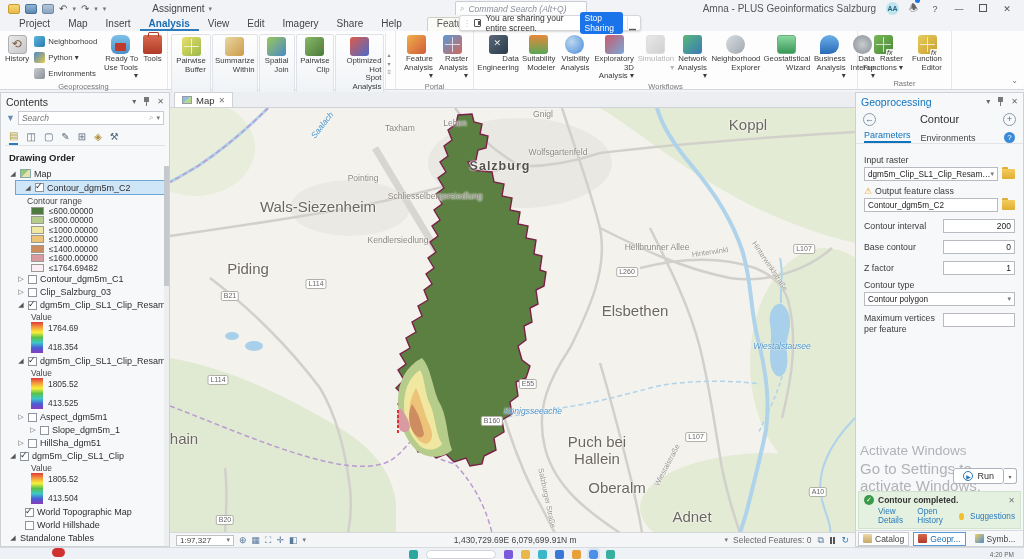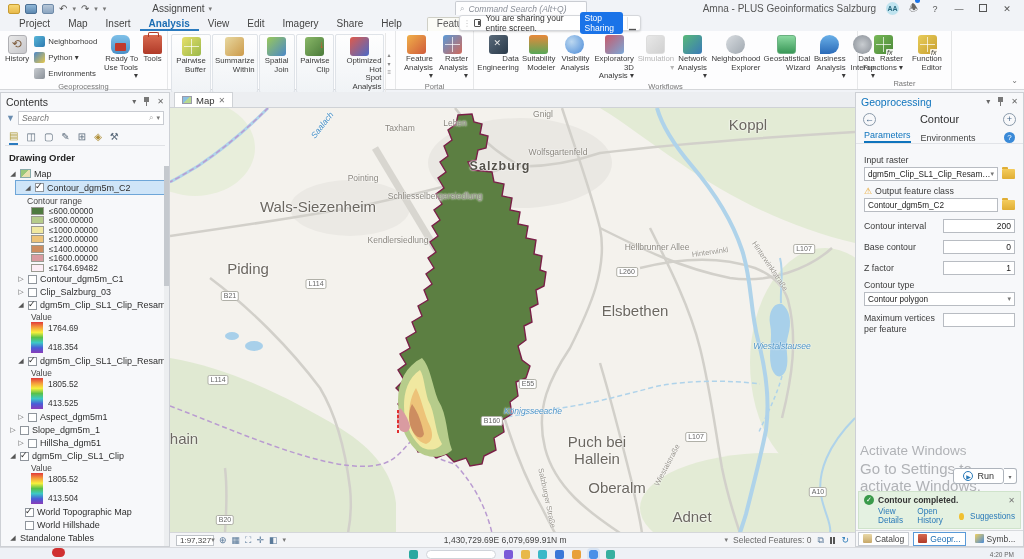--- a/index.html
+++ b/index.html
@@ -139,21 +139,21 @@
 .maptab .closex{color:#777;font-size:8px}
 .mapcanvas{position:relative;flex:1;overflow:hidden;background:#f4f2ed}
 .mapcanvas svg{position:absolute;left:0;top:0}
 .lbl{position:absolute;font-size:8.5px;color:#8a867e;white-space:pre-line;text-align:center;transform:translate(-50%,-50%);text-shadow:0 0 2px #fff,0 0 2px #fff}
 .lbl.city{font-size:12.5px;font-weight:bold;color:#55524b;letter-spacing:1px}
 .lbl.town{font-size:15px;color:#6b6760}
 .lbl.water{font-size:8.5px;font-style:italic;color:#4d94c8}
 .lbl.street{font-size:7.5px;color:#9a968e}
 .badge{position:absolute;transform:translate(-50%,-50%);font-size:7px;color:#666;background:#fff;border:1px solid #b0b0a8;border-radius:2px;padding:0 2px;line-height:8px}
 .statusbar{height:15px;background:#f4f5f7;border-top:1px solid #d5d7da;display:flex;align-items:center;font-size:8.5px;color:#444;padding:0 6px;gap:5px;flex:none}
-.scalebox{width:38px;height:11px;border:1px solid #bfc3c8;background:#fff;display:flex;align-items:center;justify-content:space-between;padding:0 3px;font-size:8px}
+.scalebox{width:58px;height:11px;border:1px solid #bfc3c8;background:#fff;display:flex;align-items:center;justify-content:space-between;padding:0 3px;font-size:8px}
 .sbicon{color:#5a7a9a;font-size:9px}
 .coords{margin:0 auto;color:#444}
 .sbright{display:flex;align-items:center;gap:6px;color:#666}
 .pausebars{display:inline-flex;gap:1.5px}
 .pausebars i{width:2px;height:7px;background:#555}
 
 
 .right{right:0;width:169px}
 .gptitle{color:#0f74bd}
 .gpnav{display:flex;align-items:center;height:18px;padding:0 7px;flex:none}
@@ -535,21 +535,21 @@
         <span class="ramplbl">
             <span>1805.52</span>
             <span>413.525</span>
           </span>
       </div>
       <div class="trow" style="padding-left:16px">
         <span class="exp">▷</span>
         <span class="cb"></span>
         <span>Aspect_dgm5m1</span>
       </div>
-      <div class="trow" style="padding-left:8px">
+      <div class="trow" style="padding-left:28px">
         <span class="exp">▷</span>
         <span class="cb"></span>
         <span>Slope_dgm5m_1</span>
       </div>
       <div class="trow" style="padding-left:16px">
         <span class="exp">▷</span>
         <span class="cb"></span>
         <span>HillSha_dgm51</span>
       </div>
       <div class="trow" style="">

